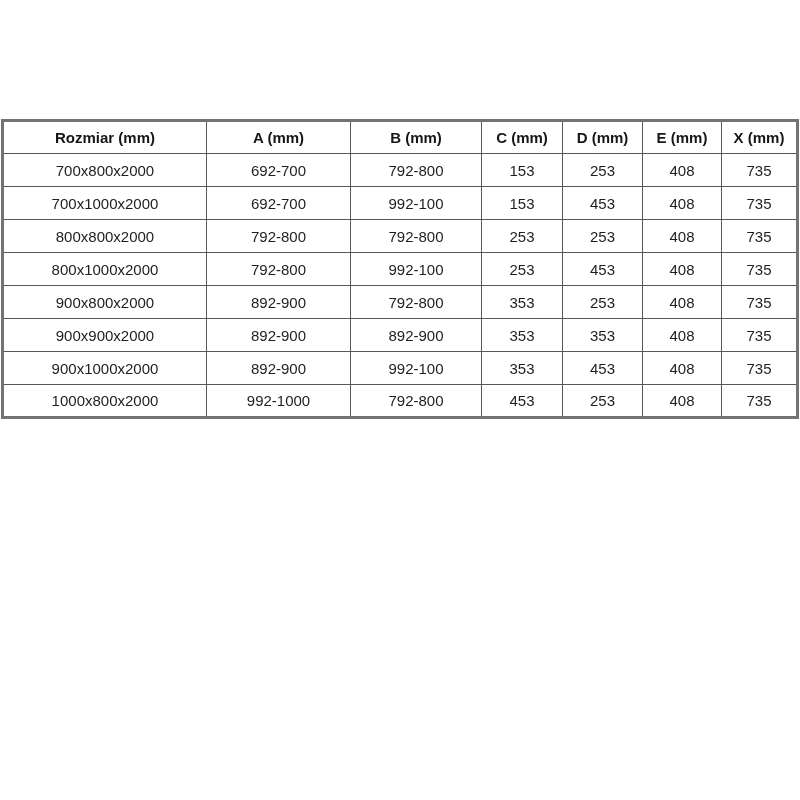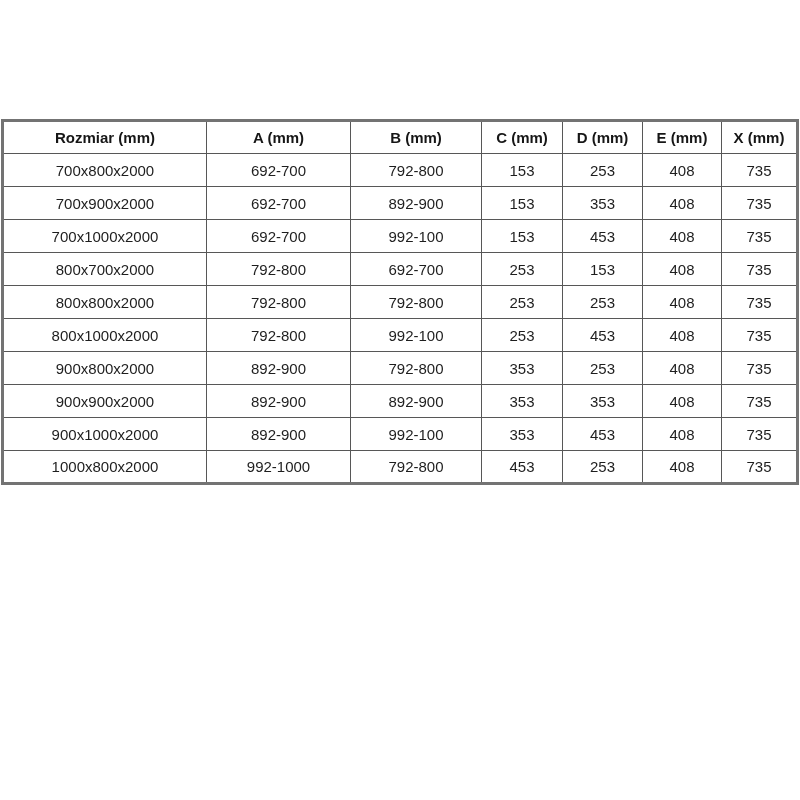--- a/index.html
+++ b/index.html
@@ -74,43 +74,25 @@
         <tr>
           <td>700x800x2000</td>
           <td>692-700</td>
           <td>792-800</td>
           <td>153</td>
           <td>253</td>
           <td>408</td>
           <td>735</td>
         </tr>
         <tr>
-          <td>700x900x2000</td>
-          <td>692-700</td>
-          <td>892-900</td>
-          <td>153</td>
-          <td>353</td>
-          <td>408</td>
-          <td>735</td>
-        </tr>
-        <tr>
           <td>700x1000x2000</td>
           <td>692-700</td>
           <td>992-100</td>
           <td>153</td>
           <td>453</td>
-          <td>408</td>
-          <td>735</td>
-        </tr>
-        <tr>
-          <td>800x700x2000</td>
-          <td>792-800</td>
-          <td>692-700</td>
-          <td>253</td>
-          <td>153</td>
           <td>408</td>
           <td>735</td>
         </tr>
         <tr>
           <td>800x800x2000</td>
           <td>792-800</td>
           <td>792-800</td>
           <td>253</td>
           <td>253</td>
           <td>408</td>

